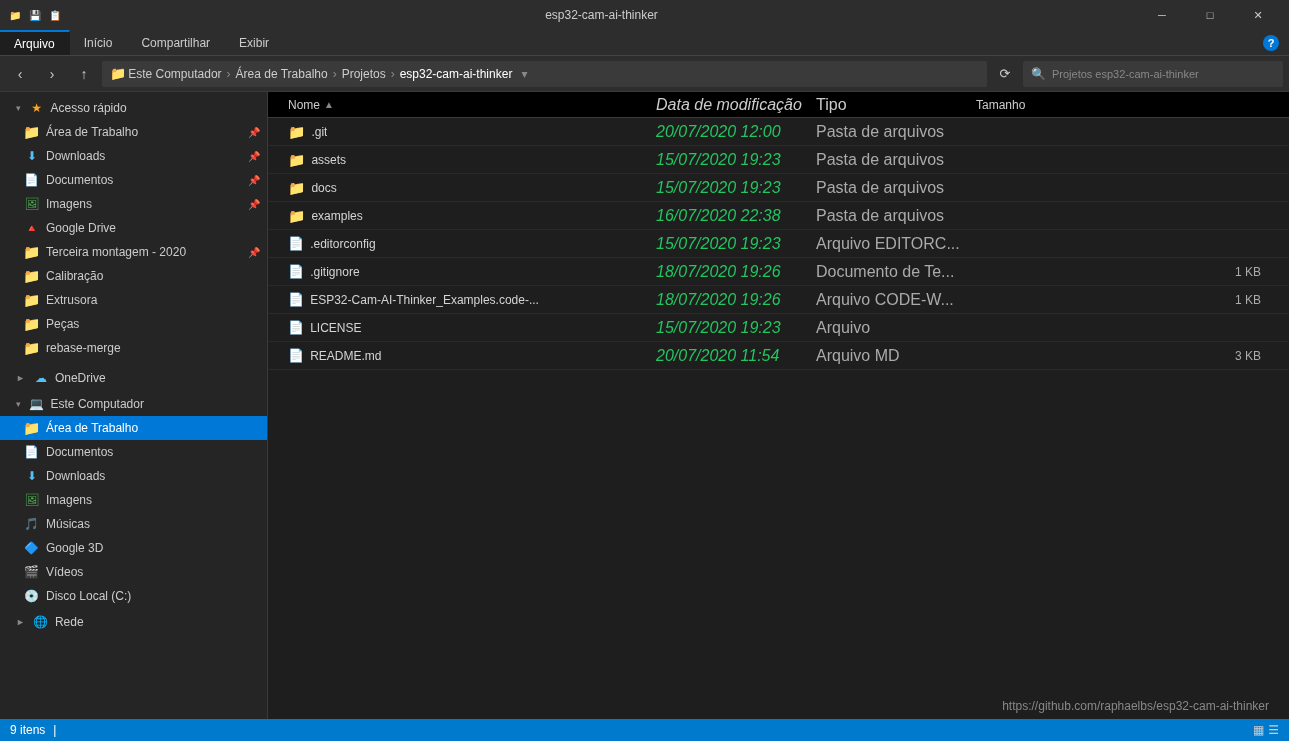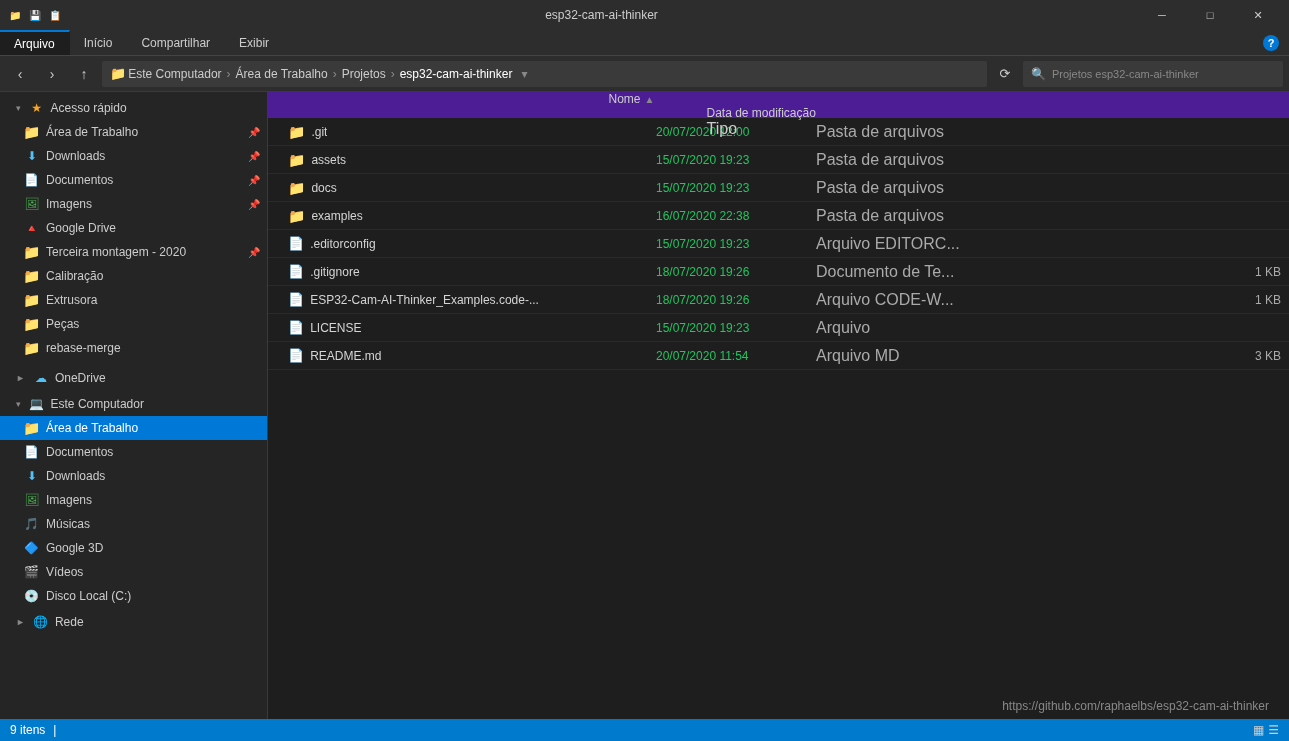--- a/index.html
+++ b/index.html
@@ -238,49 +238,48 @@
     }
     .file-list::-webkit-scrollbar { width: 8px; }
     .file-list::-webkit-scrollbar-track { background: #1e1e1e; }
     .file-list::-webkit-scrollbar-thumb { background: #555; border-radius: 3px; }
 
     .file-list-header {
       display: flex;
       align-items: center;
       height: 26px;
       border-bottom: 1px solid #3a3a3a;
-      background: #4c1d95;
+      background: #000000;
       position: sticky;
       top: 0;
       z-index: 1;
-      flex-direction: column;
     }
     .col-name { width: 380px; flex-shrink: 0; padding-left: 20px; color: #ccc; font-size: 12px; cursor: pointer; display: flex; align-items: center; gap: 4px; }
-    .col-date { width: 160px; flex-shrink: 0; padding-left: 8px; color: #ccc; font-size: 12px; }
+    .col-date { width: 160px; flex-shrink: 0; padding-left: 8px; color: #ccc; font-size: 16px; font-style: italic; }
     .col-type { width: 160px; flex-shrink: 0; padding-left: 8px; color: #ccc; font-size: 16px; }
     .col-size { flex: 1; padding-left: 8px; color: #ccc; font-size: 12px; }
 
     .sort-arrow { color: #888; font-size: 10px; }
 
     .file-row {
       display: flex;
       align-items: center;
       height: 28px;
       border-bottom: 1px solid #2a2a2a;
       cursor: pointer;
     }
     .file-row .col-name {
       display: flex;
       align-items: center;
       gap: 6px;
       color: #d4d4d4;
     }
     .file-row .col-date { color: #22c55e; }
     .file-row .col-type { color: #aaa; }
-    .file-row .col-size { color: #aaa; text-align: right; padding-right: 8px; }
+    .file-row .col-size { color: #aaa; text-align: right; padding-right: 28px; }
 
     
     .status-bar {
       background: #007acc;
       height: 22px;
       display: flex;
       align-items: center;
       padding: 0 10px;
       gap: 10px;
       flex-shrink: 0;
@@ -466,20 +465,21 @@
   </div>
 
   <div class="file-list">
     <div class="file-list-header">
       <div class="col-name">
         <span>Nome</span>
         <span class="sort-arrow">▲</span>
       </div>
       <div class="col-date">Data de modificação</div>
       <div class="col-type">Tipo</div>
+      <div class="col-size">Tamanho</div>
     </div>
 
     <div id="file-rows-container">
         <div class="file-row">
     <div class="col-name">
       <span><span style="color:#dcb67a;font-size:14px;">📁</span></span>
       <span style="overflow:hidden;text-overflow:ellipsis;white-space:nowrap;max-width:300px;">.git</span>
     </div>
     <div class="col-date">20/07/2020 12:00</div>
     <div class="col-type">Pasta de arquivos</div>

